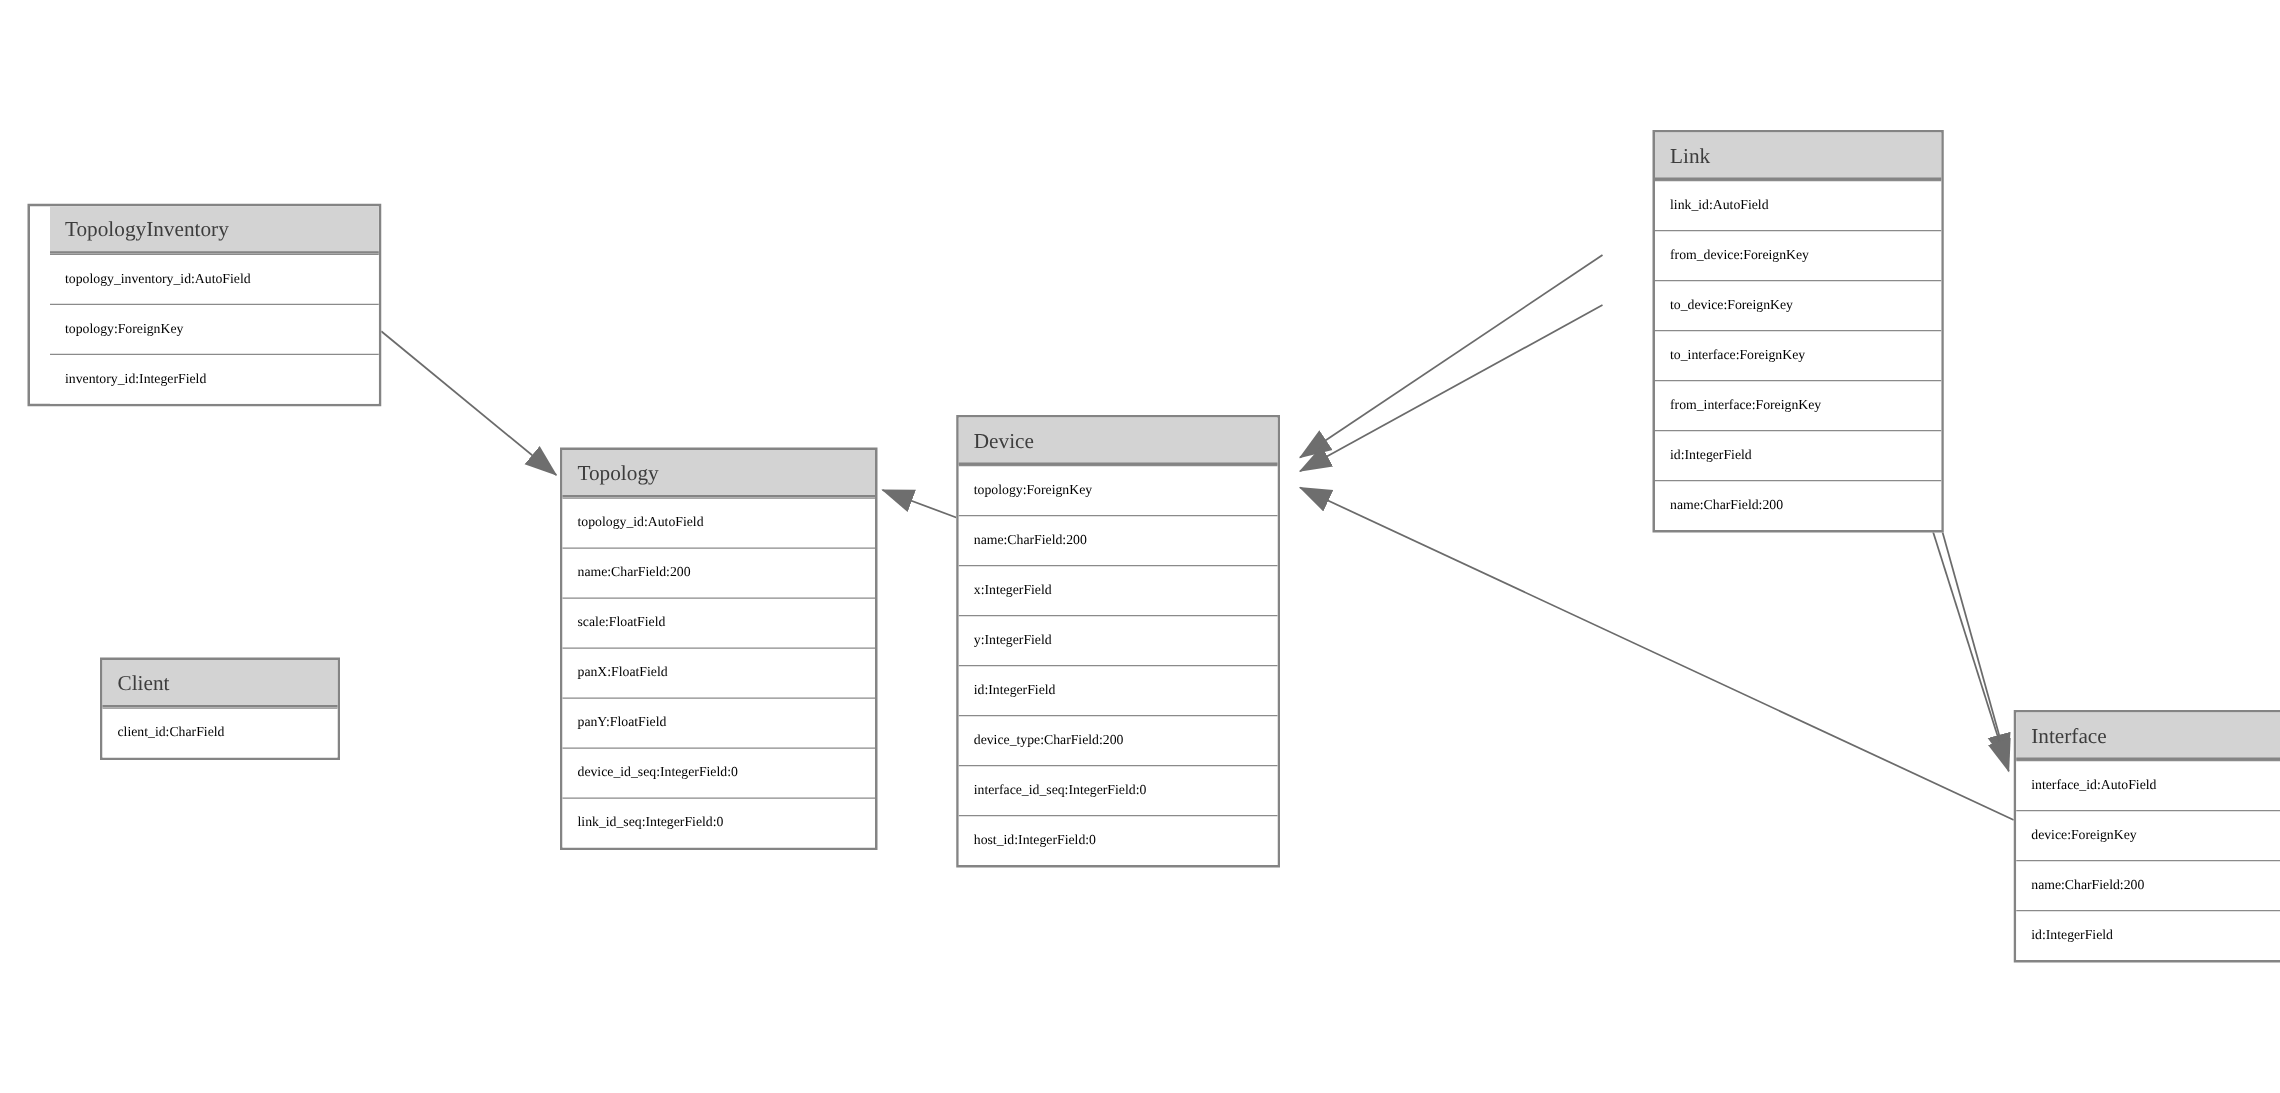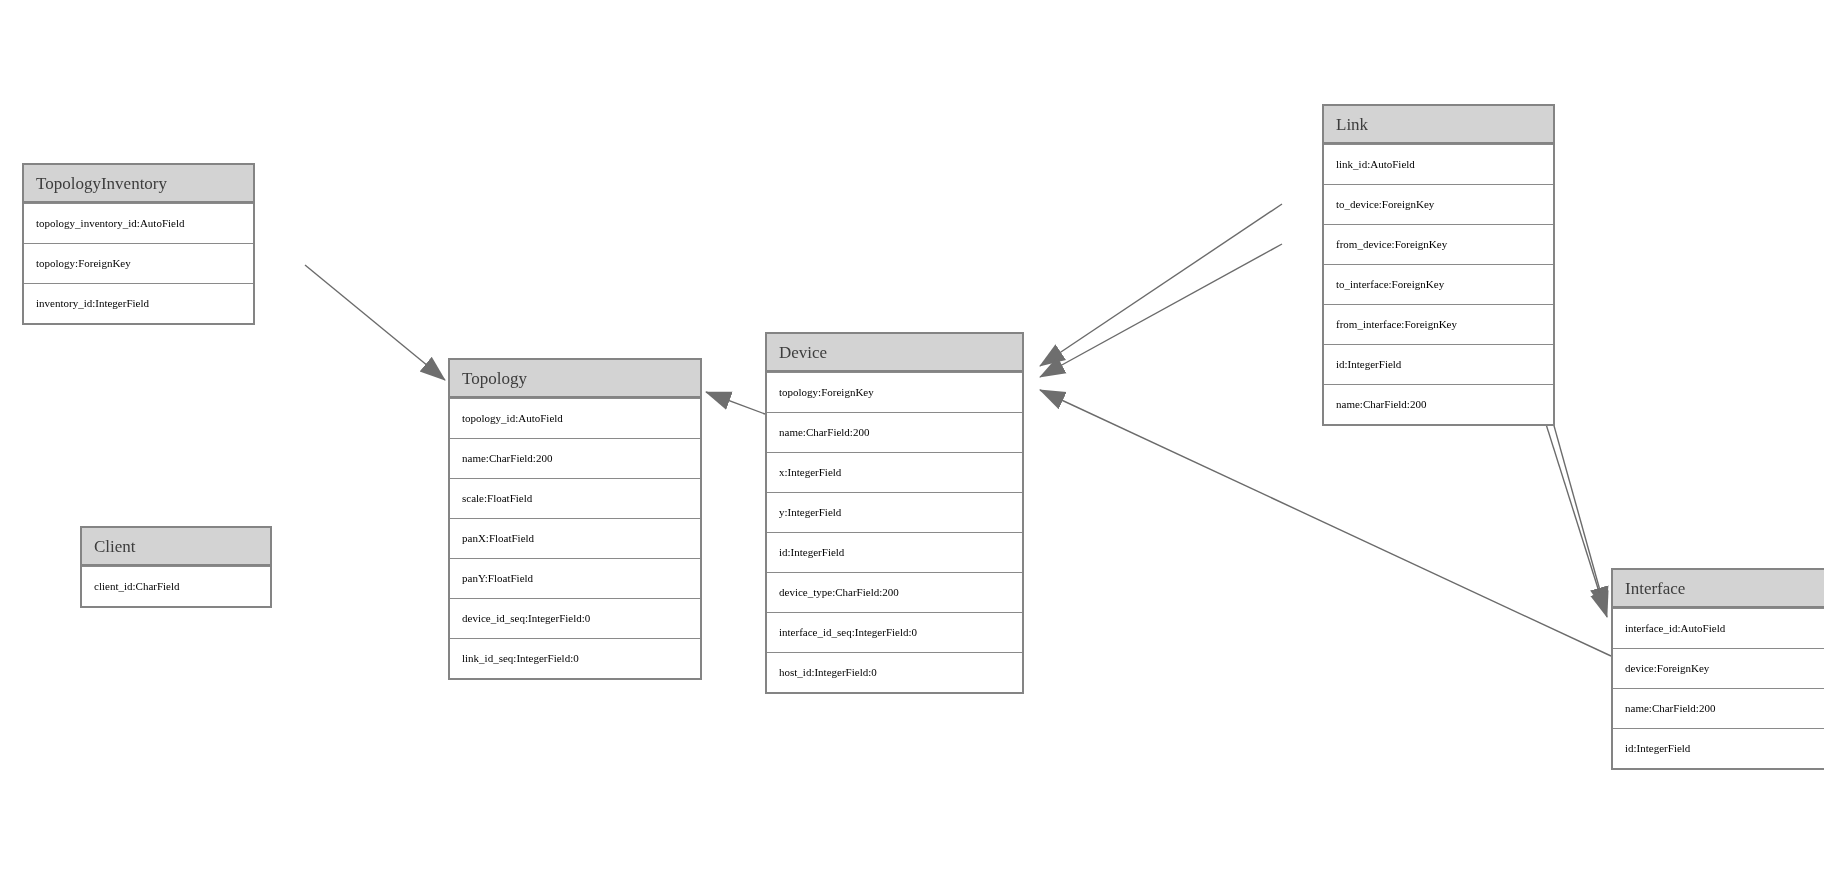--- a/index.html
+++ b/index.html
@@ -73,21 +73,21 @@
       <line x1="305" y1="265" x2="445" y2="380" marker-end="url(#arrow)"></line>
       <line x1="765" y1="414" x2="706" y2="392" marker-end="url(#arrow)"></line>
       <line x1="1282" y1="204" x2="1040" y2="366" marker-end="url(#arrow)"></line>
       <line x1="1282" y1="244" x2="1040" y2="377" marker-end="url(#arrow)"></line>
       <line x1="1611" y1="656" x2="1040" y2="390" marker-end="url(#arrow)"></line>
       <line x1="1515" y1="286" x2="1606" y2="612" marker-end="url(#arrow)"></line>
       <line x1="1515" y1="326" x2="1607" y2="617" marker-end="url(#arrow)"></line>
     </g>
   </svg>
 
-  <div class="entity" style="left:22px; top:163px; width:233px;">
+  <div class="entity" style="left:22px; top:163px; width:283px;padding-left:16px;">
     <div class="entity-header">TopologyInventory</div>
     <div class="field-row">topology_inventory_id:AutoField</div>
     <div class="field-row">topology:ForeignKey</div>
     <div class="field-row">inventory_id:IntegerField</div>
   </div>
 
   <div class="entity" style="left:448px; top:318px; width:254px;margin-top:40px;">
     <div class="entity-header">Topology</div>
     <div class="field-row">topology_id:AutoField</div>
     <div class="field-row">name:CharField:200</div>
@@ -111,22 +111,22 @@
     <div class="field-row">y:IntegerField</div>
     <div class="field-row">id:IntegerField</div>
     <div class="field-row">device_type:CharField:200</div>
     <div class="field-row">interface_id_seq:IntegerField:0</div>
     <div class="field-row">host_id:IntegerField:0</div>
   </div>
 
   <div class="entity" style="left:1282px; top:104px; width:233px;margin-left:40px;">
     <div class="entity-header">Link</div>
     <div class="field-row">link_id:AutoField</div>
+    <div class="field-row">from_device:ForeignKey</div>
     <div class="field-row">to_device:ForeignKey</div>
-    <div class="field-row">from_device:ForeignKey</div>
     <div class="field-row">to_interface:ForeignKey</div>
     <div class="field-row">from_interface:ForeignKey</div>
     <div class="field-row">id:IntegerField</div>
     <div class="field-row">name:CharField:200</div>
   </div>
 
   <div class="entity" style="left:1611px; top:568px; width:236px;">
     <div class="entity-header">Interface</div>
     <div class="field-row">interface_id:AutoField</div>
     <div class="field-row">device:ForeignKey</div>

